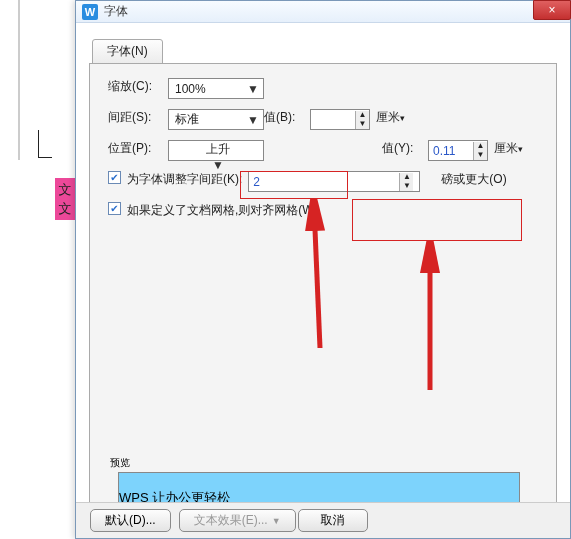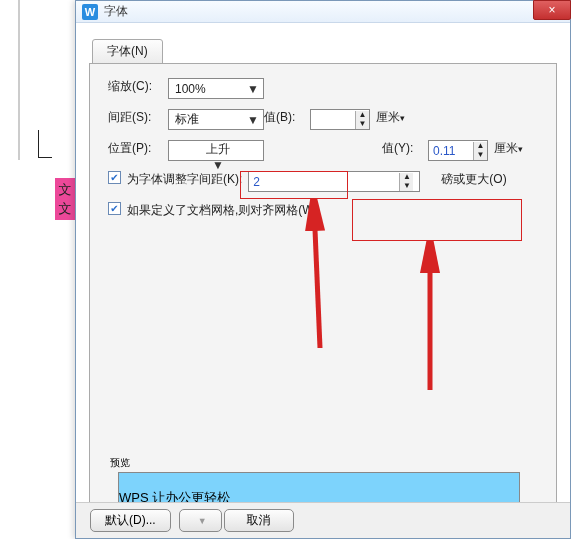--- a/index.html
+++ b/index.html
@@ -149,19 +149,20 @@
     <div class="preview-box">
       <span>WPS 让办公更轻松</span>
     </div>
   </div>
 
   <div class="footer">
     <div class="btn">
         <span>默认(D)...</span>
       </div>
     <div class="btn disabled" style="margin-left:8px;">
+        <span>文本效果(E)...</span>
         <span class="mini-arrow">▼</span>
       </div>
     <div class="btn cancel">
         <span>取消</span>
       </div>
   </div>
 </div>
 
 </body></html>

